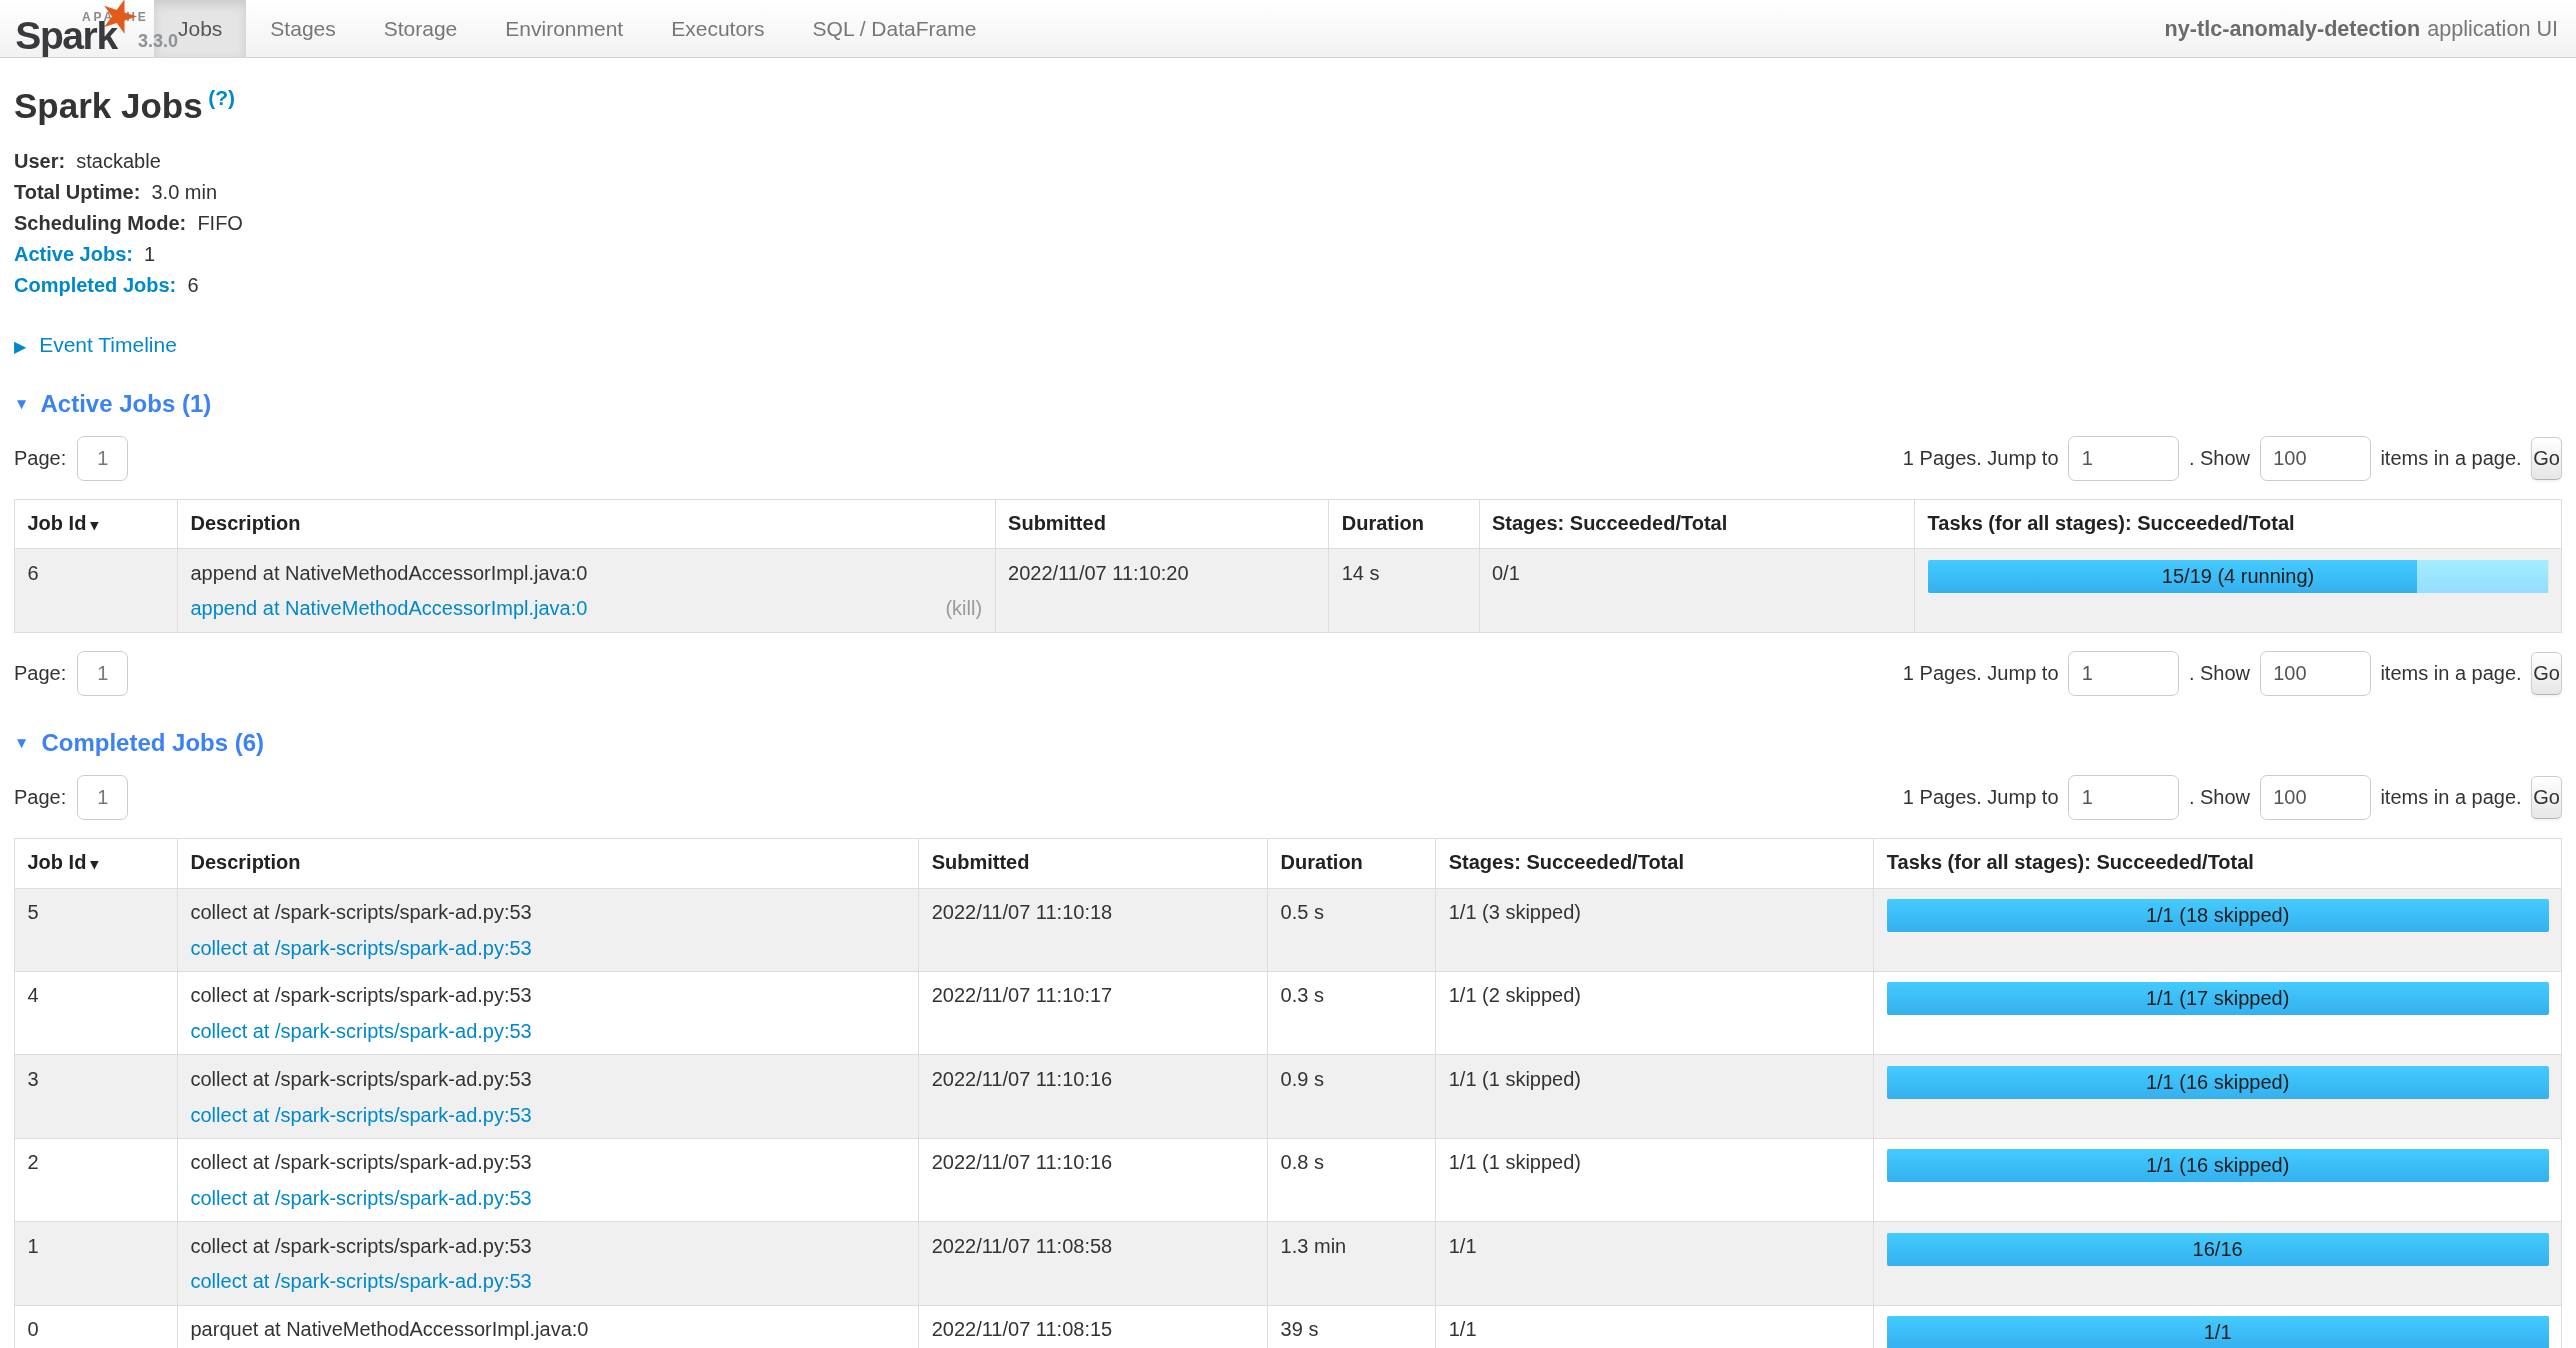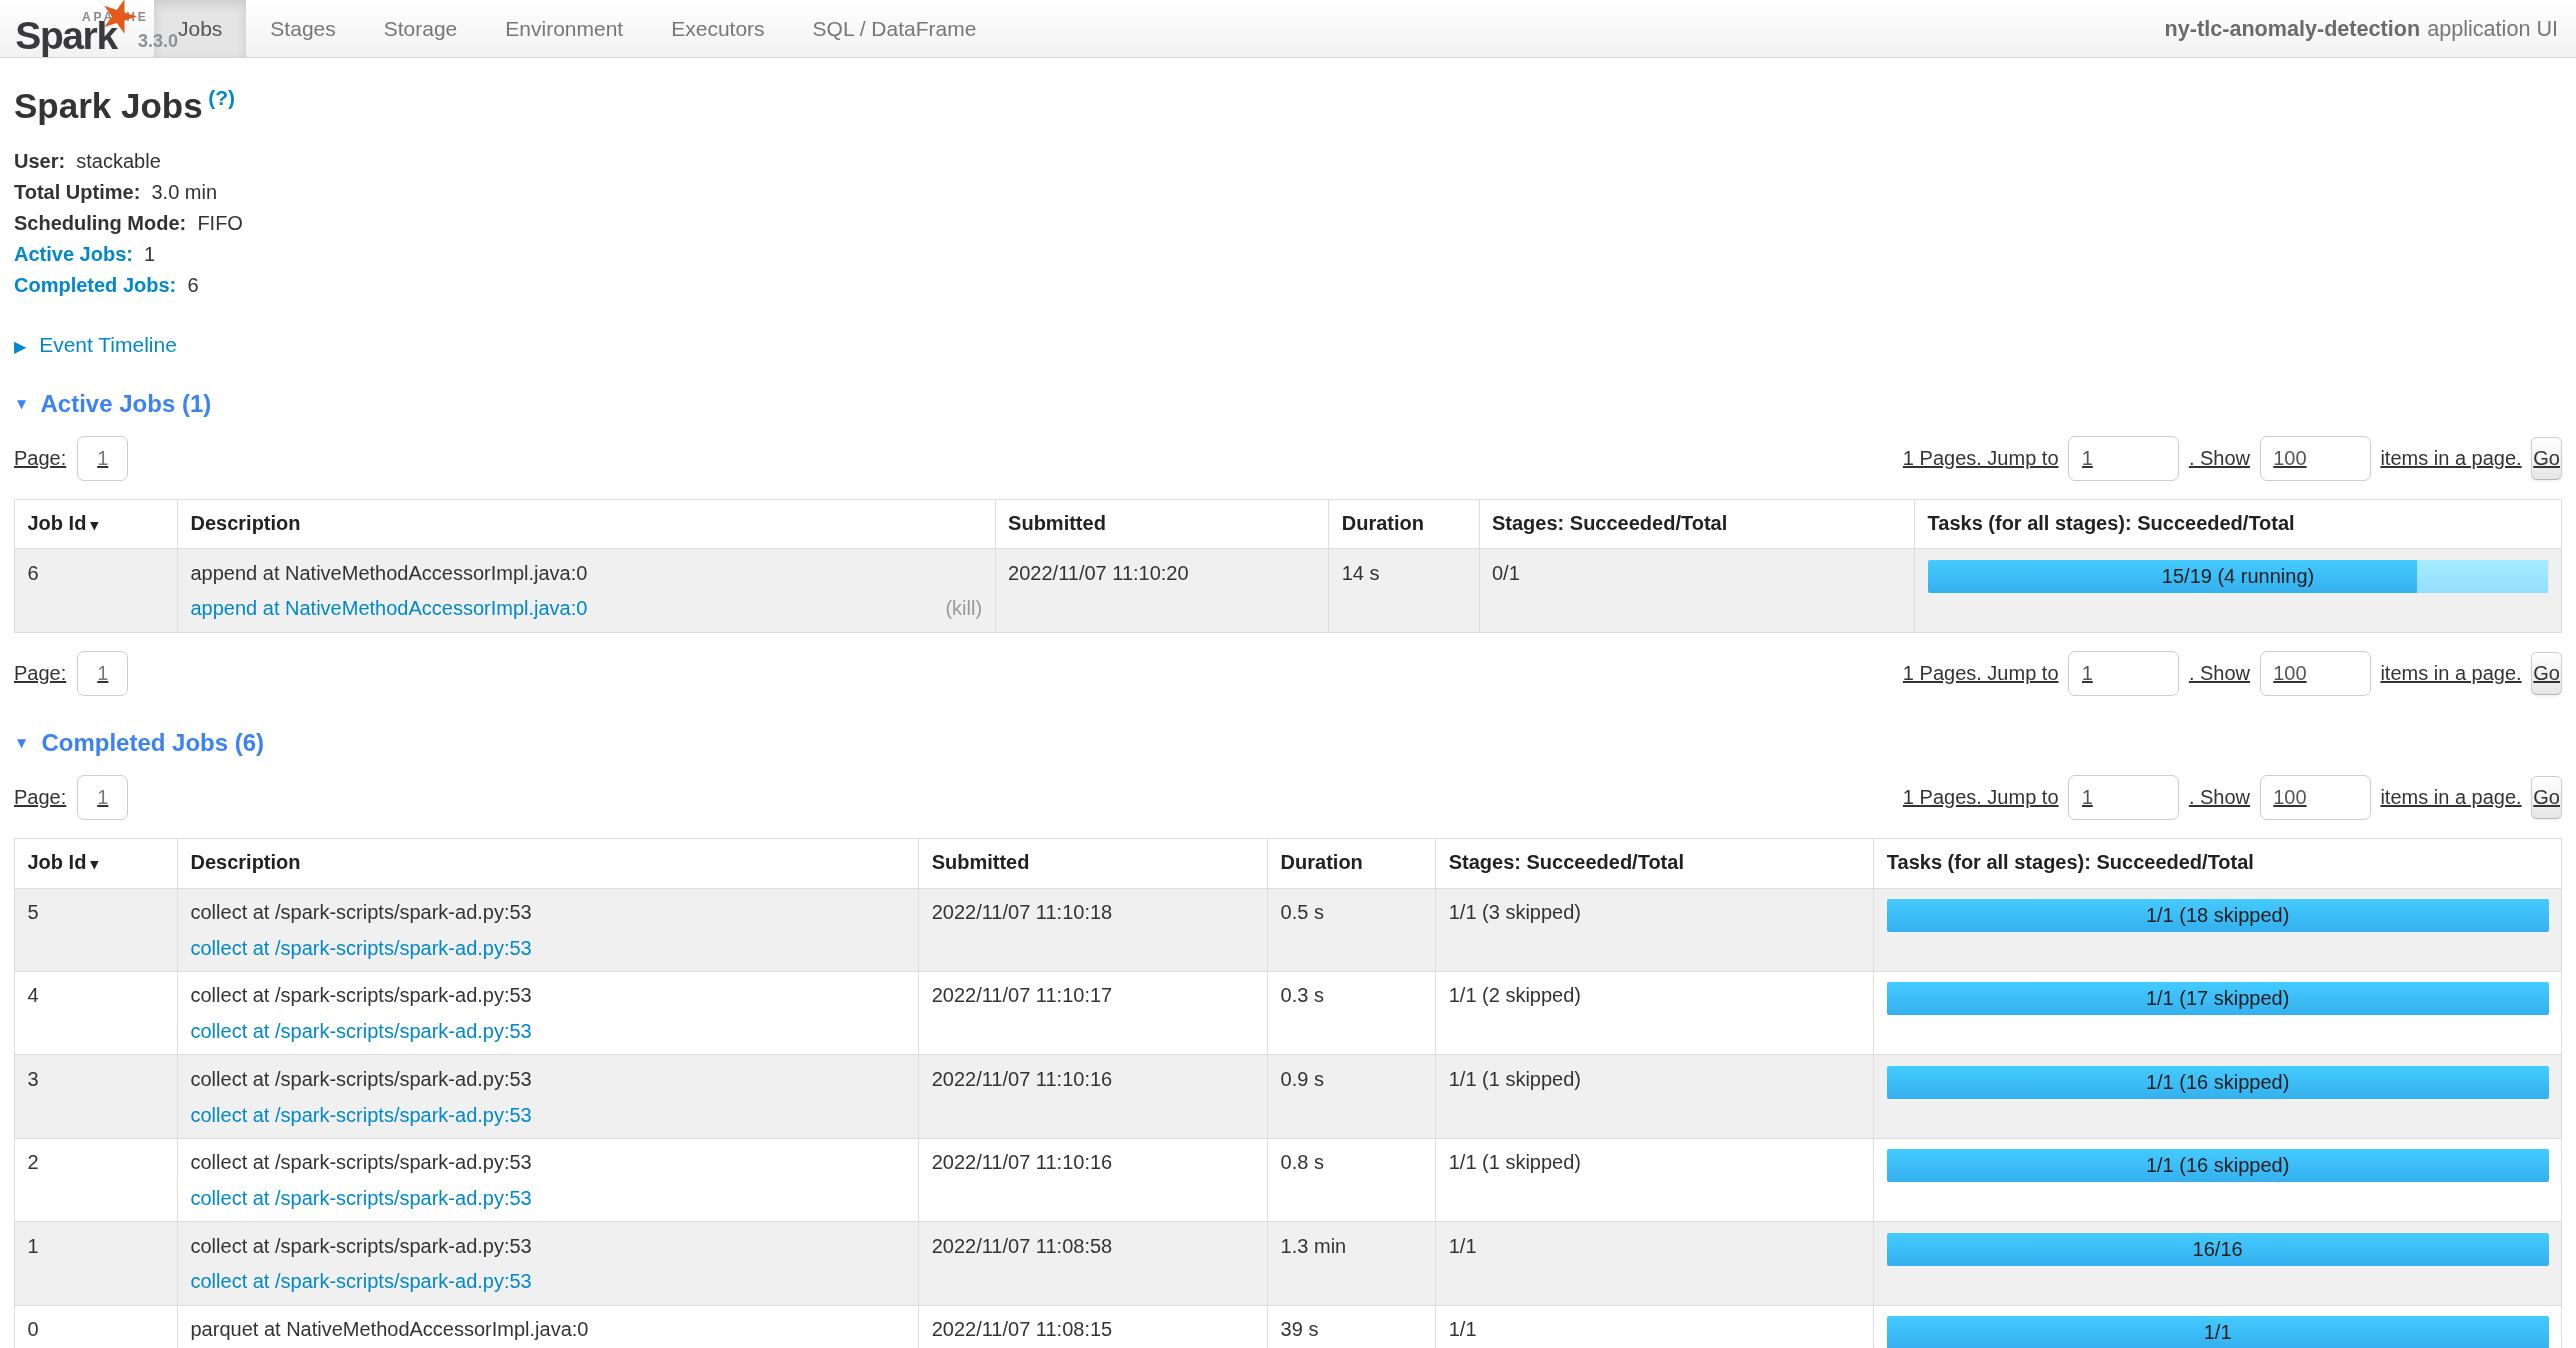--- a/index.html
+++ b/index.html
@@ -73,21 +73,21 @@
 
   h4.section-h {
     color: #3b82f6; font-size: 24px; font-weight: bold;
     margin: 33px 0 4.2px 0; cursor: pointer;
   }
   h4.section-h .caret-d { font-size: 15.3px; margin-right: 5.6px; vertical-align: 2.8px; }
 
   
   .pag-row {
     display: flex; justify-content: space-between; align-items: flex-start;
-    font-size: 20px; color: #333; margin: 18px 0; text-decoration: underline;
+    font-size: 20px; color: #333; margin: 18px 0;
   }
   .pag-left { display: flex; align-items: center; gap: 11px; }
   .pag-right { display: flex; align-items: center; gap: 9.7px; }
   input.pg {
     height: 45px; border: 1.4px solid #cccccc; border-radius: 7px;
     font-size: 20px; font-family: inherit; color: #777; background: #fff;
   }
   input.pg-page { width: 51px; text-align: center; }
   input.pg-jump, input.pg-show { width: 111px; padding-left: 12.5px; color: #555; }
   button.go-btn {

